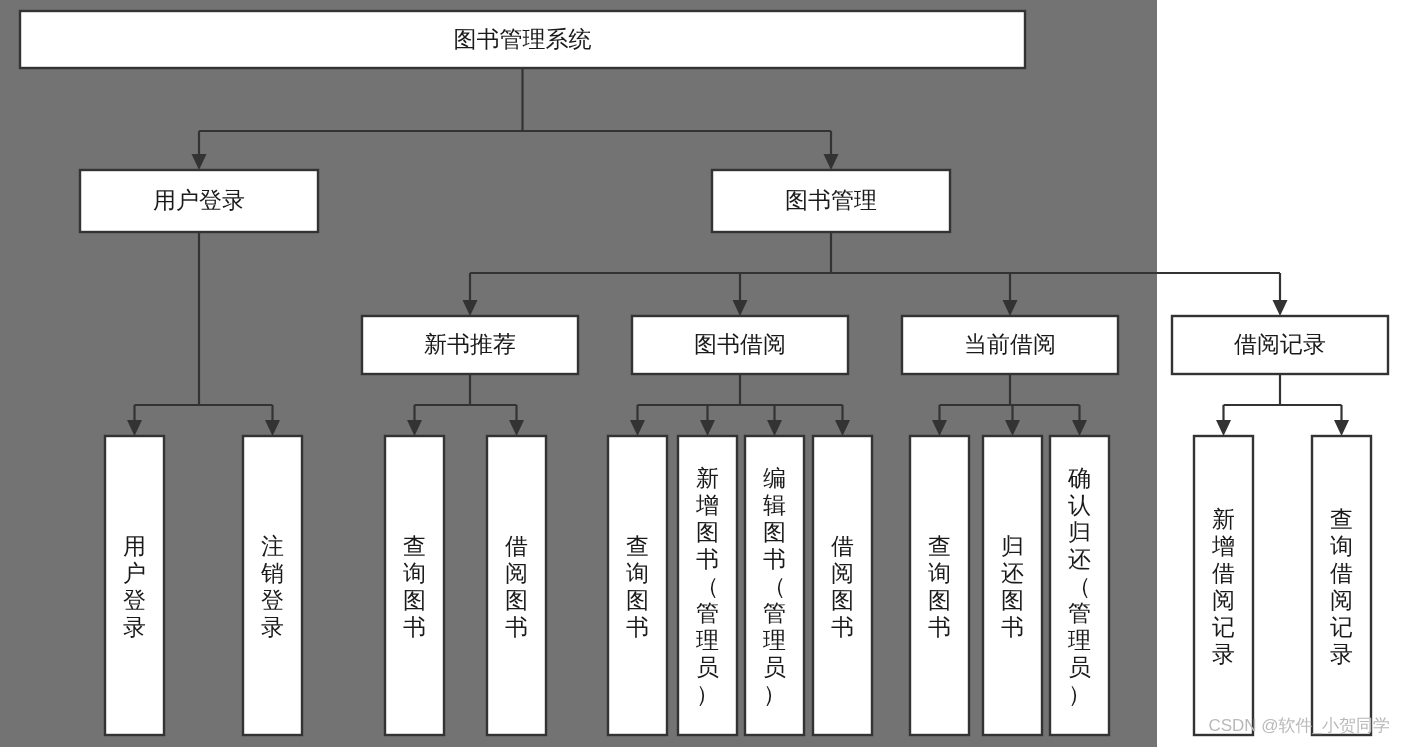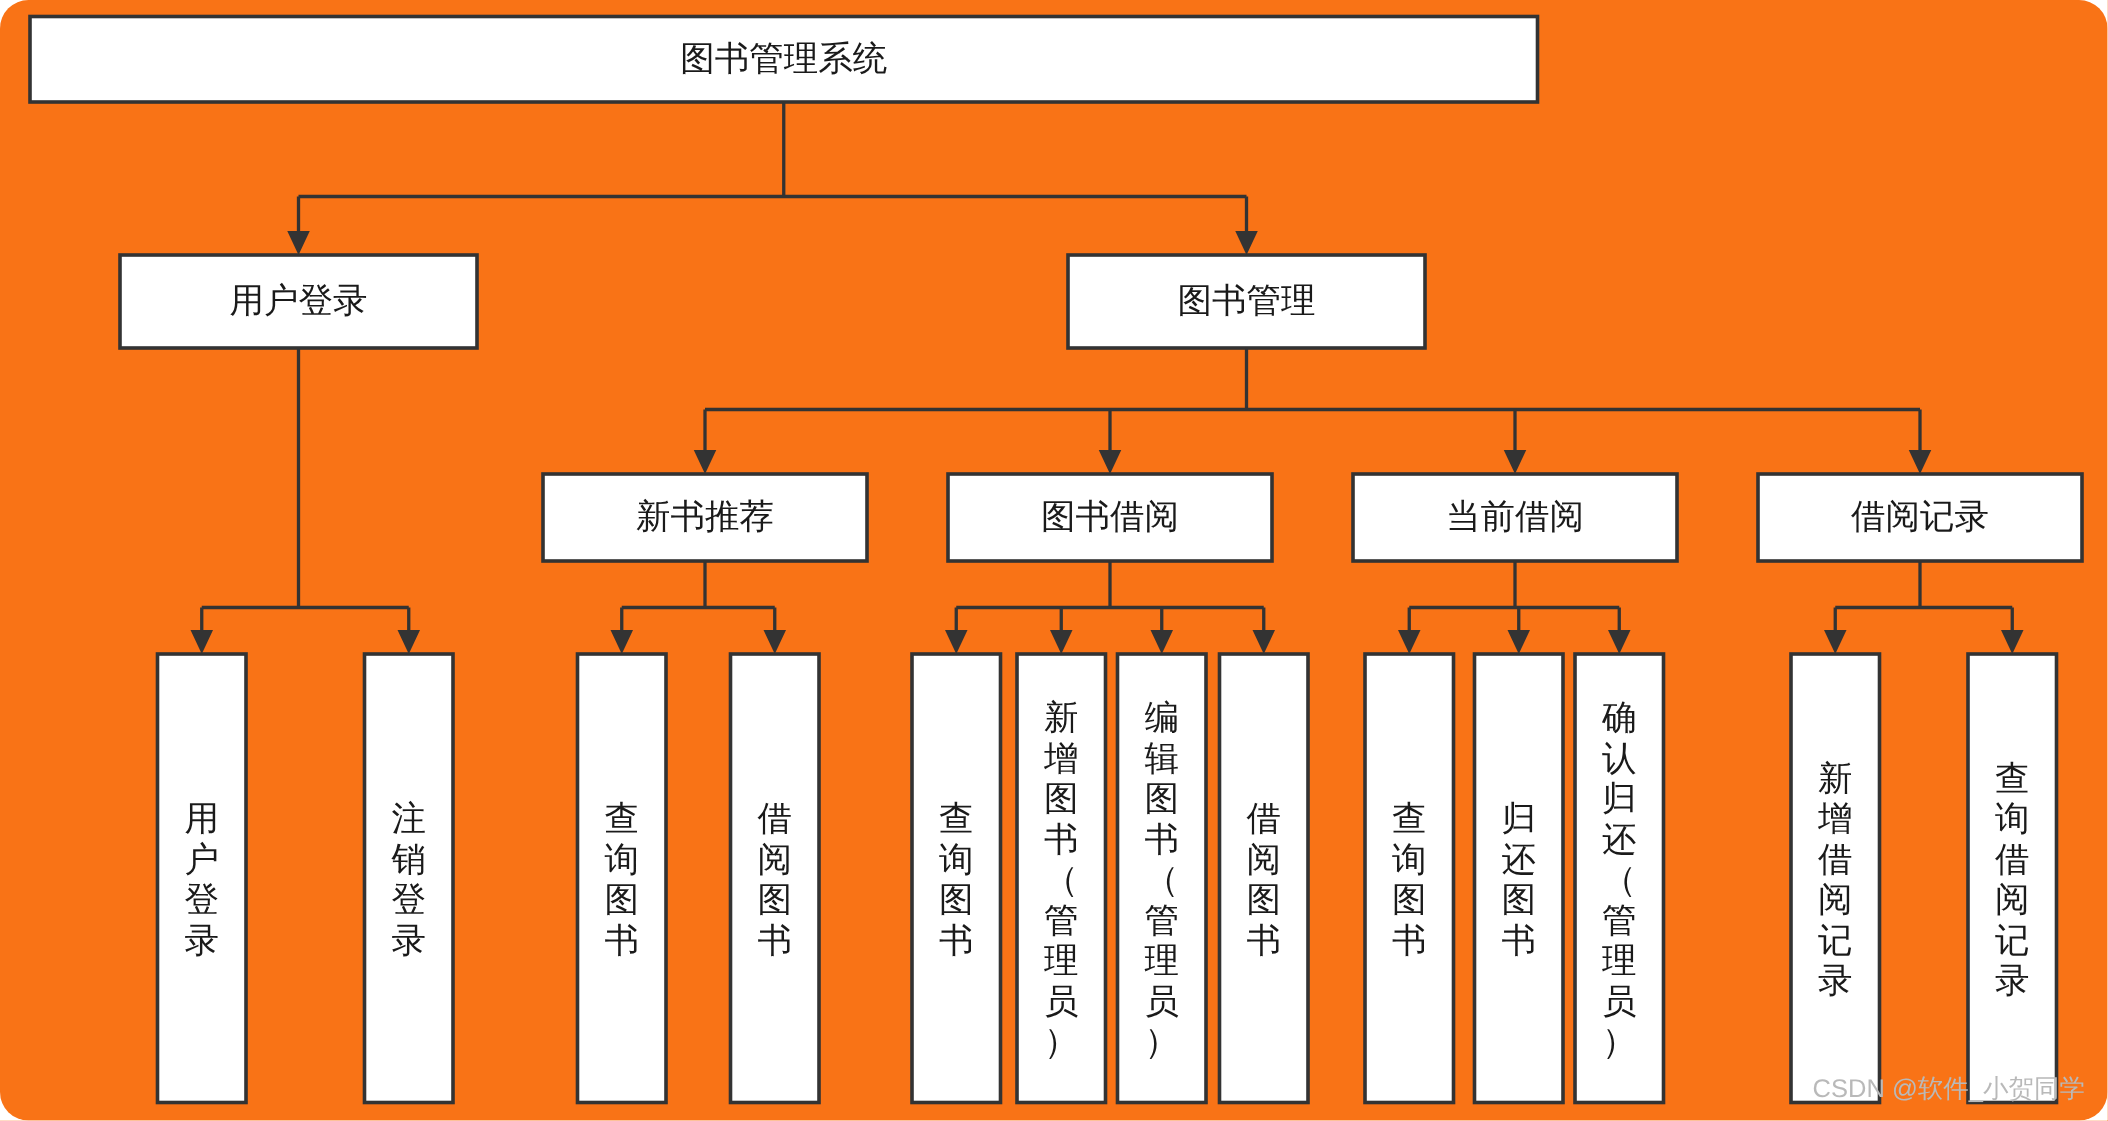--- a/index.html
+++ b/index.html
@@ -8,24 +8,23 @@
     background: #ffffff;
   }
   body {
     width: 1405px;
     height: 747px;
     font-family: "Liberation Sans", "DejaVu Sans", sans-serif;
     overflow: hidden;
   }
   #diagram-root {
     position: relative;
-    width: 1405px;
+    width: 1157px;
     height: 747px;
-    background: #f97316;
-    border-radius: 19px;
+    background: #737373;
   }
   svg.diagram-canvas {
     position: absolute;
     left: 0;
     top: 0;
     width: 1405px;
     height: 747px;
     display: block;
   }
   .node-box {

